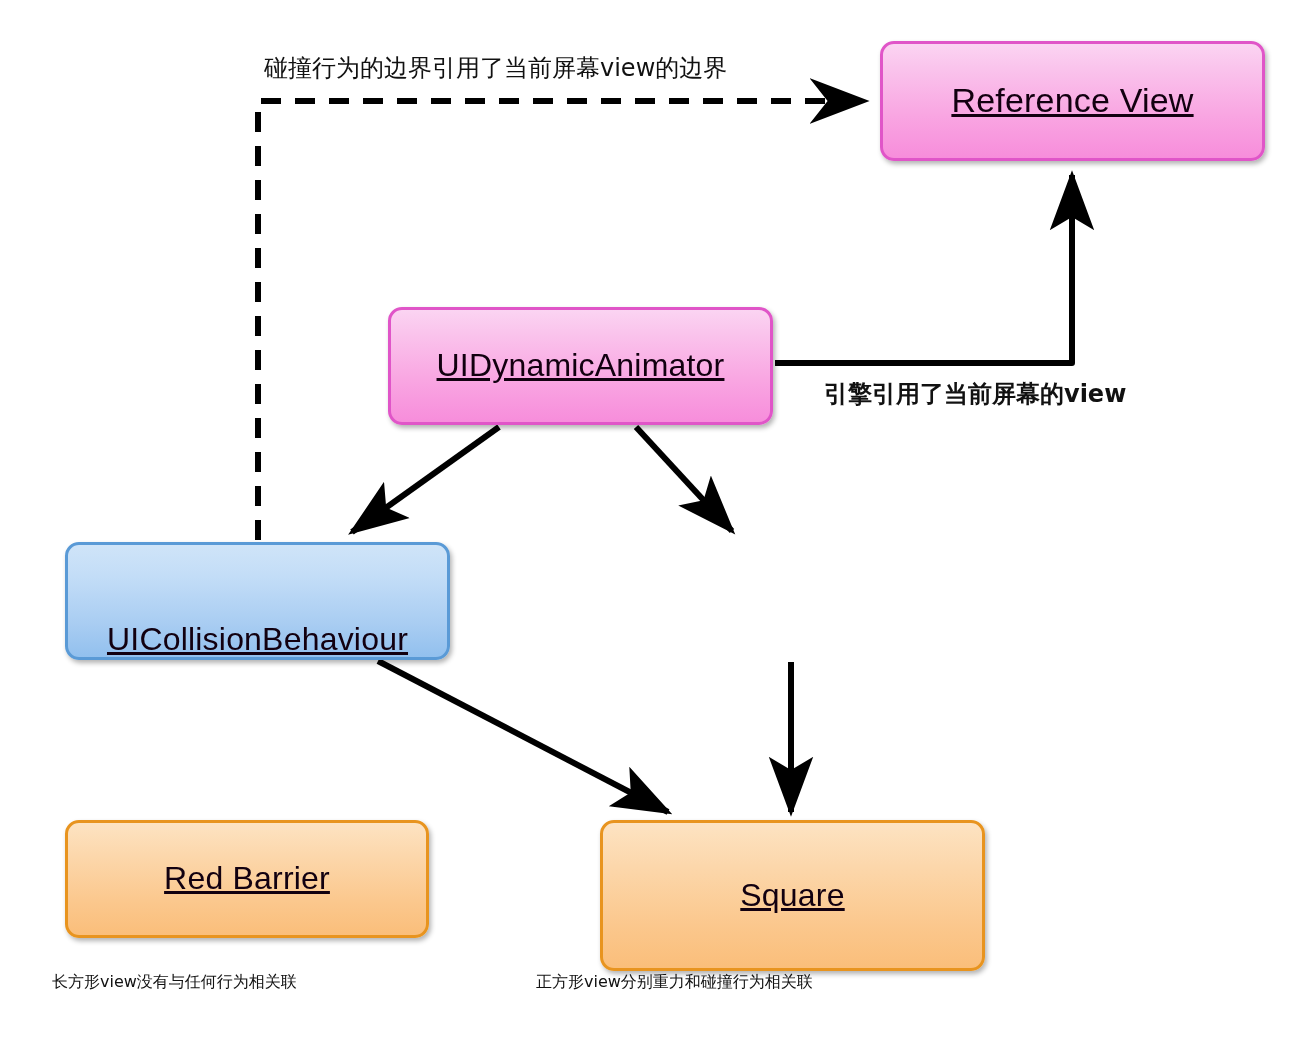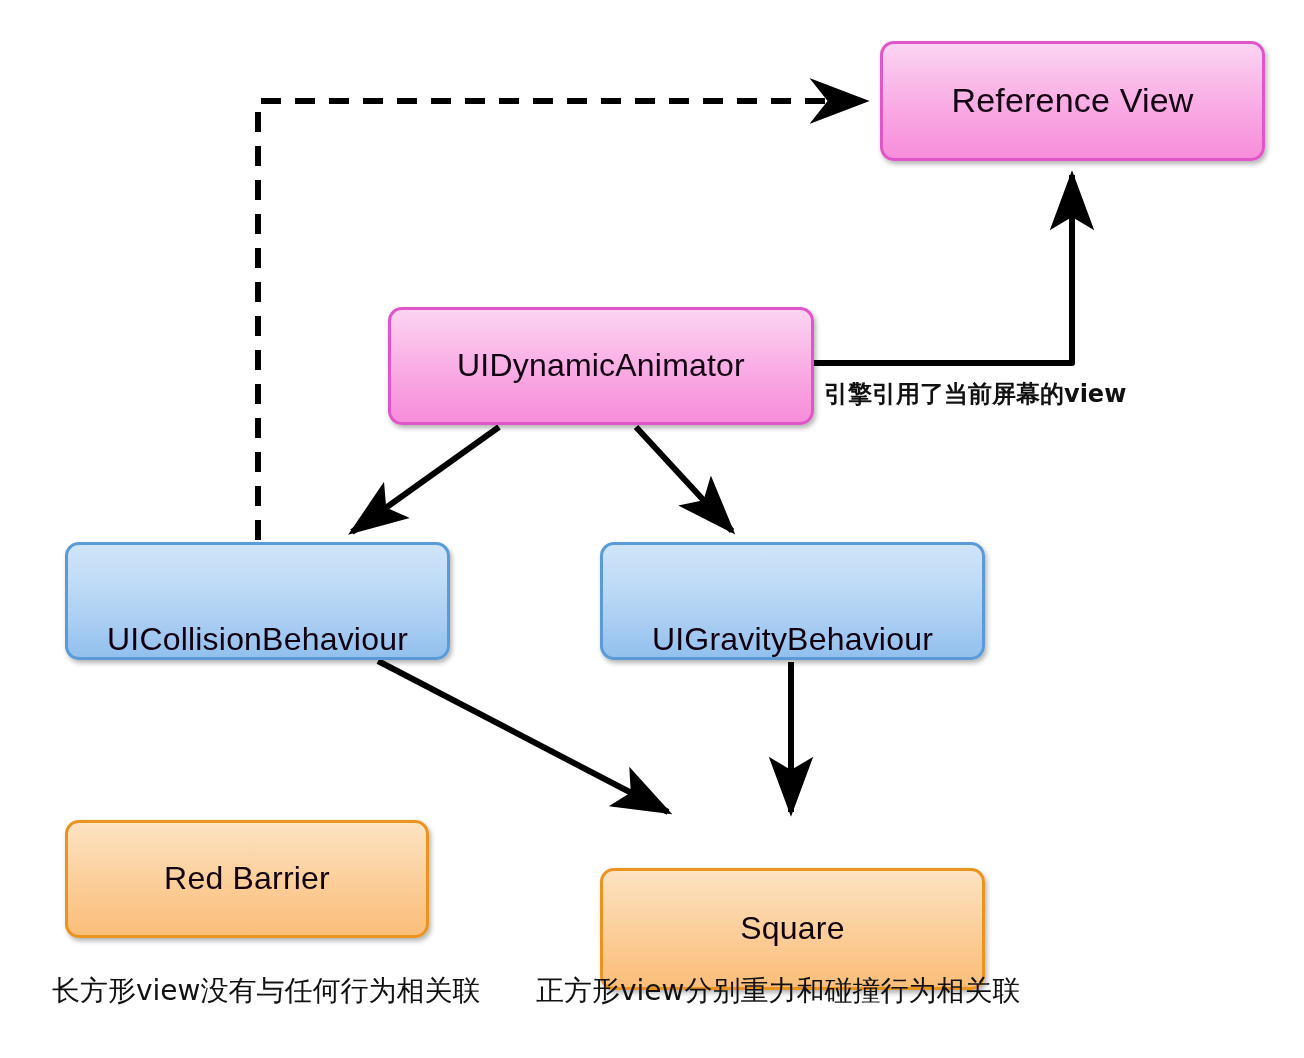--- a/index.html
+++ b/index.html
@@ -35,37 +35,38 @@
     text-align: center;
     color: #120010;
     box-shadow: 2px 3px 5px rgba(0,0,0,0.30);
     font-weight: 400;
     letter-spacing: 0.2px;
     line-height: 1.1;
   }
   .node .node-label {
     display: block;
     padding: 0 10px;
+    text-decoration: underline;
   }
   .node-pink {
     border: 3px solid #e055c8;
     background: linear-gradient(to bottom, #fbd4f2 0%, #fac3ec 22%, #f9a6e2 62%, #f78ddb 100%);
   }
   .node-blue {
     border: 3px solid #5a9ad6;
     background: linear-gradient(to bottom, #cfe4f8 0%, #c3ddf7 28%, #a9cdf2 70%, #92c0ee 100%);
     align-items: flex-end;
   }
   .node-orange {
     border: 3px solid #e8941f;
     background: linear-gradient(to bottom, #fde3c2 0%, #fcd7ab 30%, #fbc78c 72%, #fabe7a 100%);
   }
   .caption {
     position: absolute;
-    font-size: 28px;
+    font-size: 16px;
     color: #111111;
     white-space: nowrap;
     font-family: "DejaVu Sans", "Liberation Sans", sans-serif;
   }
   .edge-label {
     position: absolute;
     font-size: 24px;
     color: #111111;
     white-space: nowrap;
     font-family: "DejaVu Sans", "Liberation Sans", sans-serif;
@@ -108,40 +109,38 @@
 
     <g>
       <path d="M791,662 L791,812" fill="none" stroke="#000000" stroke-width="6" stroke-linecap="butt" marker-end="url(#arrow-solid)"></path>
     </g>
   </svg>
 
   <div class="node node-pink" style="left:880px; top:41px; width:385px; height:120px; font-size:34px;">
     <span class="node-label">Reference View</span>
   </div>
 
-  <div class="node node-pink" style="left:388px; top:307px; width:426px; height:118px; font-size:32px;">
+  <div class="node node-pink" style="left:388px; top:307px; width:385px; height:118px; font-size:32px;">
     <span class="node-label">UIDynamicAnimator</span>
   </div>
 
   <div class="node node-blue" style="left:65px; top:542px; width:385px; height:118px; font-size:32px;">
     <span class="node-label">UICollisionBehaviour</span>
   </div>
 
-  <div class="node node-blue" style="left:600px; top:542px; width:385px; height:118px; font-size:32px;">
-    <span class="node-label">UIGravityBehaviour</span>
-  </div>
 
   <div class="node node-orange" style="left:65px; top:820px; width:364px; height:118px; font-size:32px;">
     <span class="node-label">Red Barrier</span>
   </div>
 
-  <div class="node node-orange" style="left:600px; top:820px; width:385px; height:122px; font-size:32px;margin-top:48px;">
+  <div class="node node-orange" style="left:600px; top:820px; width:385px; height:151px; font-size:32px;">
     <span class="node-label">Square</span>
   </div>
 
+  <div class="edge-label" style="left:264px; top:52px;">碰撞行为的边界引用了当前屏幕view的边界</div>
 
   <div class="edge-label" style="left:824px; top:378px;font-weight:bold;">引擎引用了当前屏幕的view</div>
 
   <div class="caption" style="left:52px; top:972px;">长方形view没有与任何行为相关联</div>
 
   <div class="caption" style="left:536px; top:972px;">正方形view分别重力和碰撞行为相关联</div>
 
 </div>
 
 </body></html>

